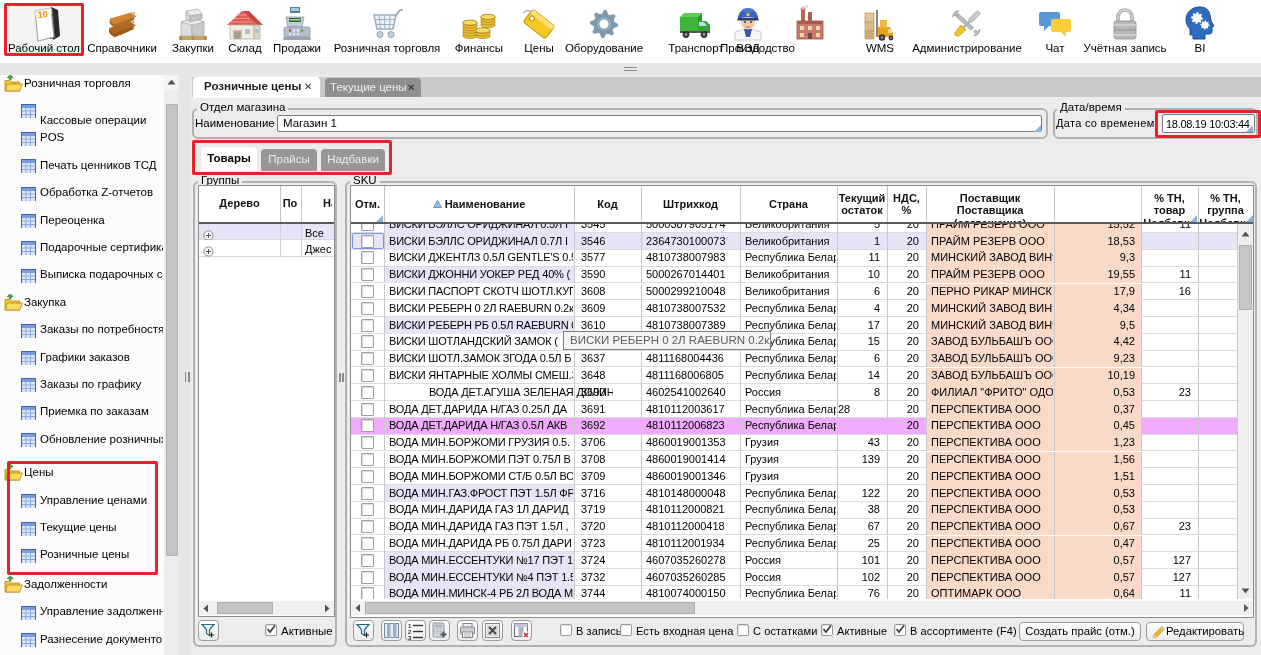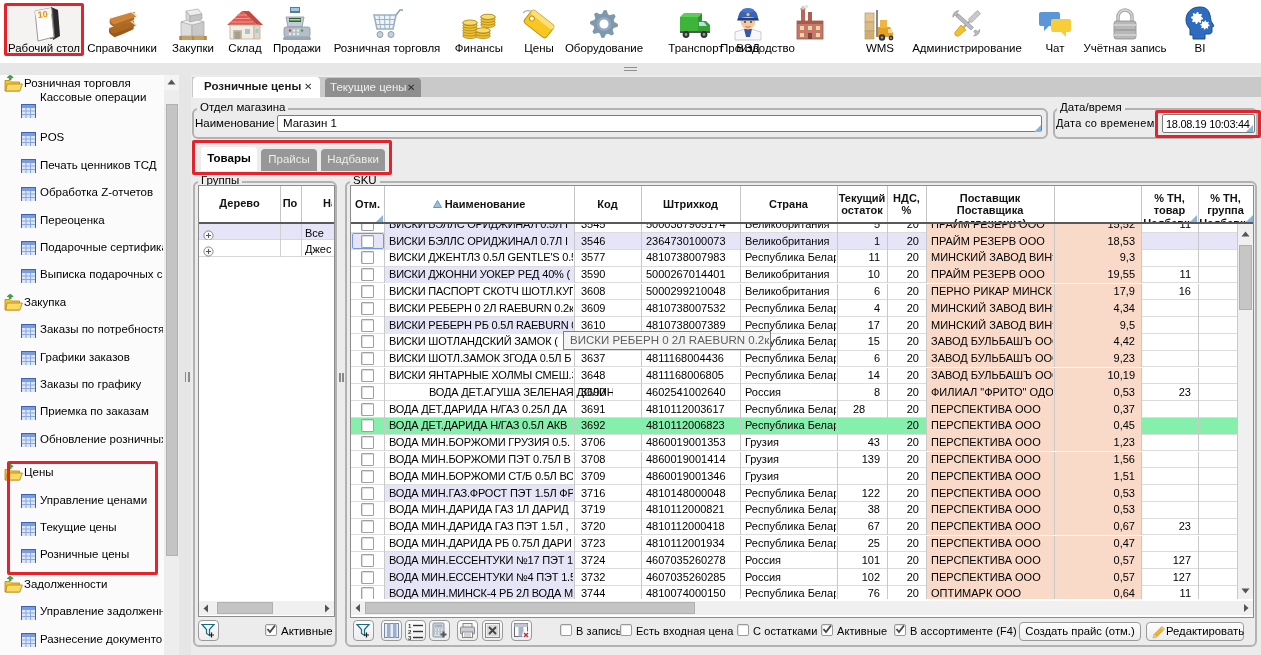--- a/index.html
+++ b/index.html
@@ -232,21 +232,21 @@
 <rect x="0.5" y="0.5" width="14" height="13" fill="#fff" stroke="#3a64b8" stroke-width="1"></rect>
 <rect x="1" y="1" width="13" height="3" fill="#7a9ce0"></rect>
 <rect x="1" y="4" width="13" height="10" fill="#dce6f8"></rect>
 <g stroke="#8aa8e0" stroke-width="1">
 <line x1="5" y1="4" x2="5" y2="14"></line>
         <line x1="9.5" y1="4" x2="9.5" y2="14"></line>
 <line x1="1" y1="7" x2="14" y2="7"></line>
         <line x1="1" y1="10.5" x2="14" y2="10.5"></line>
 </g>
     </svg></div>
-<div class="ab" style="left:40px;top:91px;width:123px;overflow:hidden;white-space:nowrap;font-size:11.5px;">Кассовые операции</div>
+<div class="ab" style="left:40px;top:114px;width:123px;overflow:hidden;white-space:nowrap;font-size:11.5px;">Кассовые операции</div>
 <div class="ab" style="left:21px;top:131.8px;width:15px;height:14px;"><svg width="15" height="14" viewBox="0 0 15 14">
 <rect x="0.5" y="0.5" width="14" height="13" fill="#fff" stroke="#3a64b8" stroke-width="1"></rect>
 <rect x="1" y="1" width="13" height="3" fill="#7a9ce0"></rect>
 <rect x="1" y="4" width="13" height="10" fill="#dce6f8"></rect>
 <g stroke="#8aa8e0" stroke-width="1">
 <line x1="5" y1="4" x2="5" y2="14"></line>
         <line x1="9.5" y1="4" x2="9.5" y2="14"></line>
 <line x1="1" y1="7" x2="14" y2="7"></line>
         <line x1="1" y1="10.5" x2="14" y2="10.5"></line>
 </g>
@@ -827,27 +827,27 @@
       <div style="position:absolute;left:536px;top:0;width:1px;height:16.8px;background:#c9c9c9;"></div>
       <div style="position:absolute;left:575px;top:0;width:1px;height:16.8px;background:#c9c9c9;"></div>
       <div style="position:absolute;left:703px;top:0;width:1px;height:16.8px;background:#c9c9c9;"></div>
       <div style="position:absolute;left:790px;top:0;width:1px;height:16.8px;background:#c9c9c9;"></div>
       <div style="position:absolute;left:847px;top:0;width:1px;height:16.8px;background:#c9c9c9;"></div>
       <div style="position:absolute;left:10px;top:1.5px;width:13px;height:13px;background:#fff;border:1px solid #a0a0a0;border-radius:1px;box-shadow:inset 1px 1px 1px rgba(0,0,0,0.15);"></div>
       <div style="position:absolute;left:34px;top:1.5px;width:188px;height:14px;overflow:hidden;white-space:nowrap;font-size:11px;text-align:left;letter-spacing:-0.2px;padding-left:4px;padding-right:4px;">ВОДА ДЕТ.ДАРИДА Н/ГАЗ 0.25Л ДА</div>
       <div style="position:absolute;left:224px;top:1.5px;width:65px;height:14px;overflow:hidden;white-space:nowrap;font-size:11px;text-align:left;padding-left:6px;padding-right:4px;">3691</div>
       <div style="position:absolute;left:291px;top:1.5px;width:97px;height:14px;overflow:hidden;white-space:nowrap;font-size:11px;text-align:left;padding-left:4px;padding-right:4px;">4810112003617</div>
       <div style="position:absolute;left:390px;top:1.5px;width:95px;height:14px;overflow:hidden;white-space:nowrap;font-size:11px;text-align:left;padding-left:4px;padding-right:4px;">Республика Белар</div>
-      <div style="position:absolute;left:487px;top:1.5px;width:48px;height:14px;overflow:hidden;white-space:nowrap;font-size:11px;text-align:center;padding-left:0px;padding-right:6px;">28</div>
+      <div style="position:absolute;left:487px;top:1.5px;width:48px;height:14px;overflow:hidden;white-space:nowrap;font-size:11px;text-align:left;padding-left:0px;padding-right:6px;">28</div>
       <div style="position:absolute;left:537px;top:1.5px;width:37px;height:14px;overflow:hidden;white-space:nowrap;font-size:11px;text-align:right;padding-left:0px;padding-right:6px;">20</div>
       <div style="position:absolute;left:576px;top:1.5px;width:126px;height:14px;overflow:hidden;white-space:nowrap;font-size:11px;text-align:left;padding-left:4px;padding-right:4px;">ПЕРСПЕКТИВА ООО</div>
       <div style="position:absolute;left:704px;top:1.5px;width:85px;height:14px;overflow:hidden;white-space:nowrap;font-size:11px;text-align:right;padding-left:0px;padding-right:5px;">0,37</div>
       <div style="position:absolute;left:791px;top:1.5px;width:55px;height:14px;overflow:hidden;white-space:nowrap;font-size:11px;text-align:right;padding-left:0px;padding-right:6px;"></div>
     </div>
-<div style="position:absolute;left:0;top:193.90px;width:886px;height:16.8px;border-bottom:1px solid #dcdcdc;background:#86efac;">
+<div style="position:absolute;left:0;top:193.90px;width:886px;height:16.8px;border-bottom:1px solid #dcdcdc;background:#f0abfc;">
       <div style="position:absolute;left:575px;top:0;width:215px;height:16.8px;background:#f9d9c8;"></div>
       <div style="position:absolute;left:33px;top:0;width:1px;height:16.8px;background:#c9c9c9;"></div>
       <div style="position:absolute;left:223px;top:0;width:1px;height:16.8px;background:#c9c9c9;"></div>
       <div style="position:absolute;left:290px;top:0;width:1px;height:16.8px;background:#c9c9c9;"></div>
       <div style="position:absolute;left:389px;top:0;width:1px;height:16.8px;background:#c9c9c9;"></div>
       <div style="position:absolute;left:486px;top:0;width:1px;height:16.8px;background:#c9c9c9;"></div>
       <div style="position:absolute;left:536px;top:0;width:1px;height:16.8px;background:#c9c9c9;"></div>
       <div style="position:absolute;left:575px;top:0;width:1px;height:16.8px;background:#c9c9c9;"></div>
       <div style="position:absolute;left:703px;top:0;width:1px;height:16.8px;background:#c9c9c9;"></div>
       <div style="position:absolute;left:790px;top:0;width:1px;height:16.8px;background:#c9c9c9;"></div>

